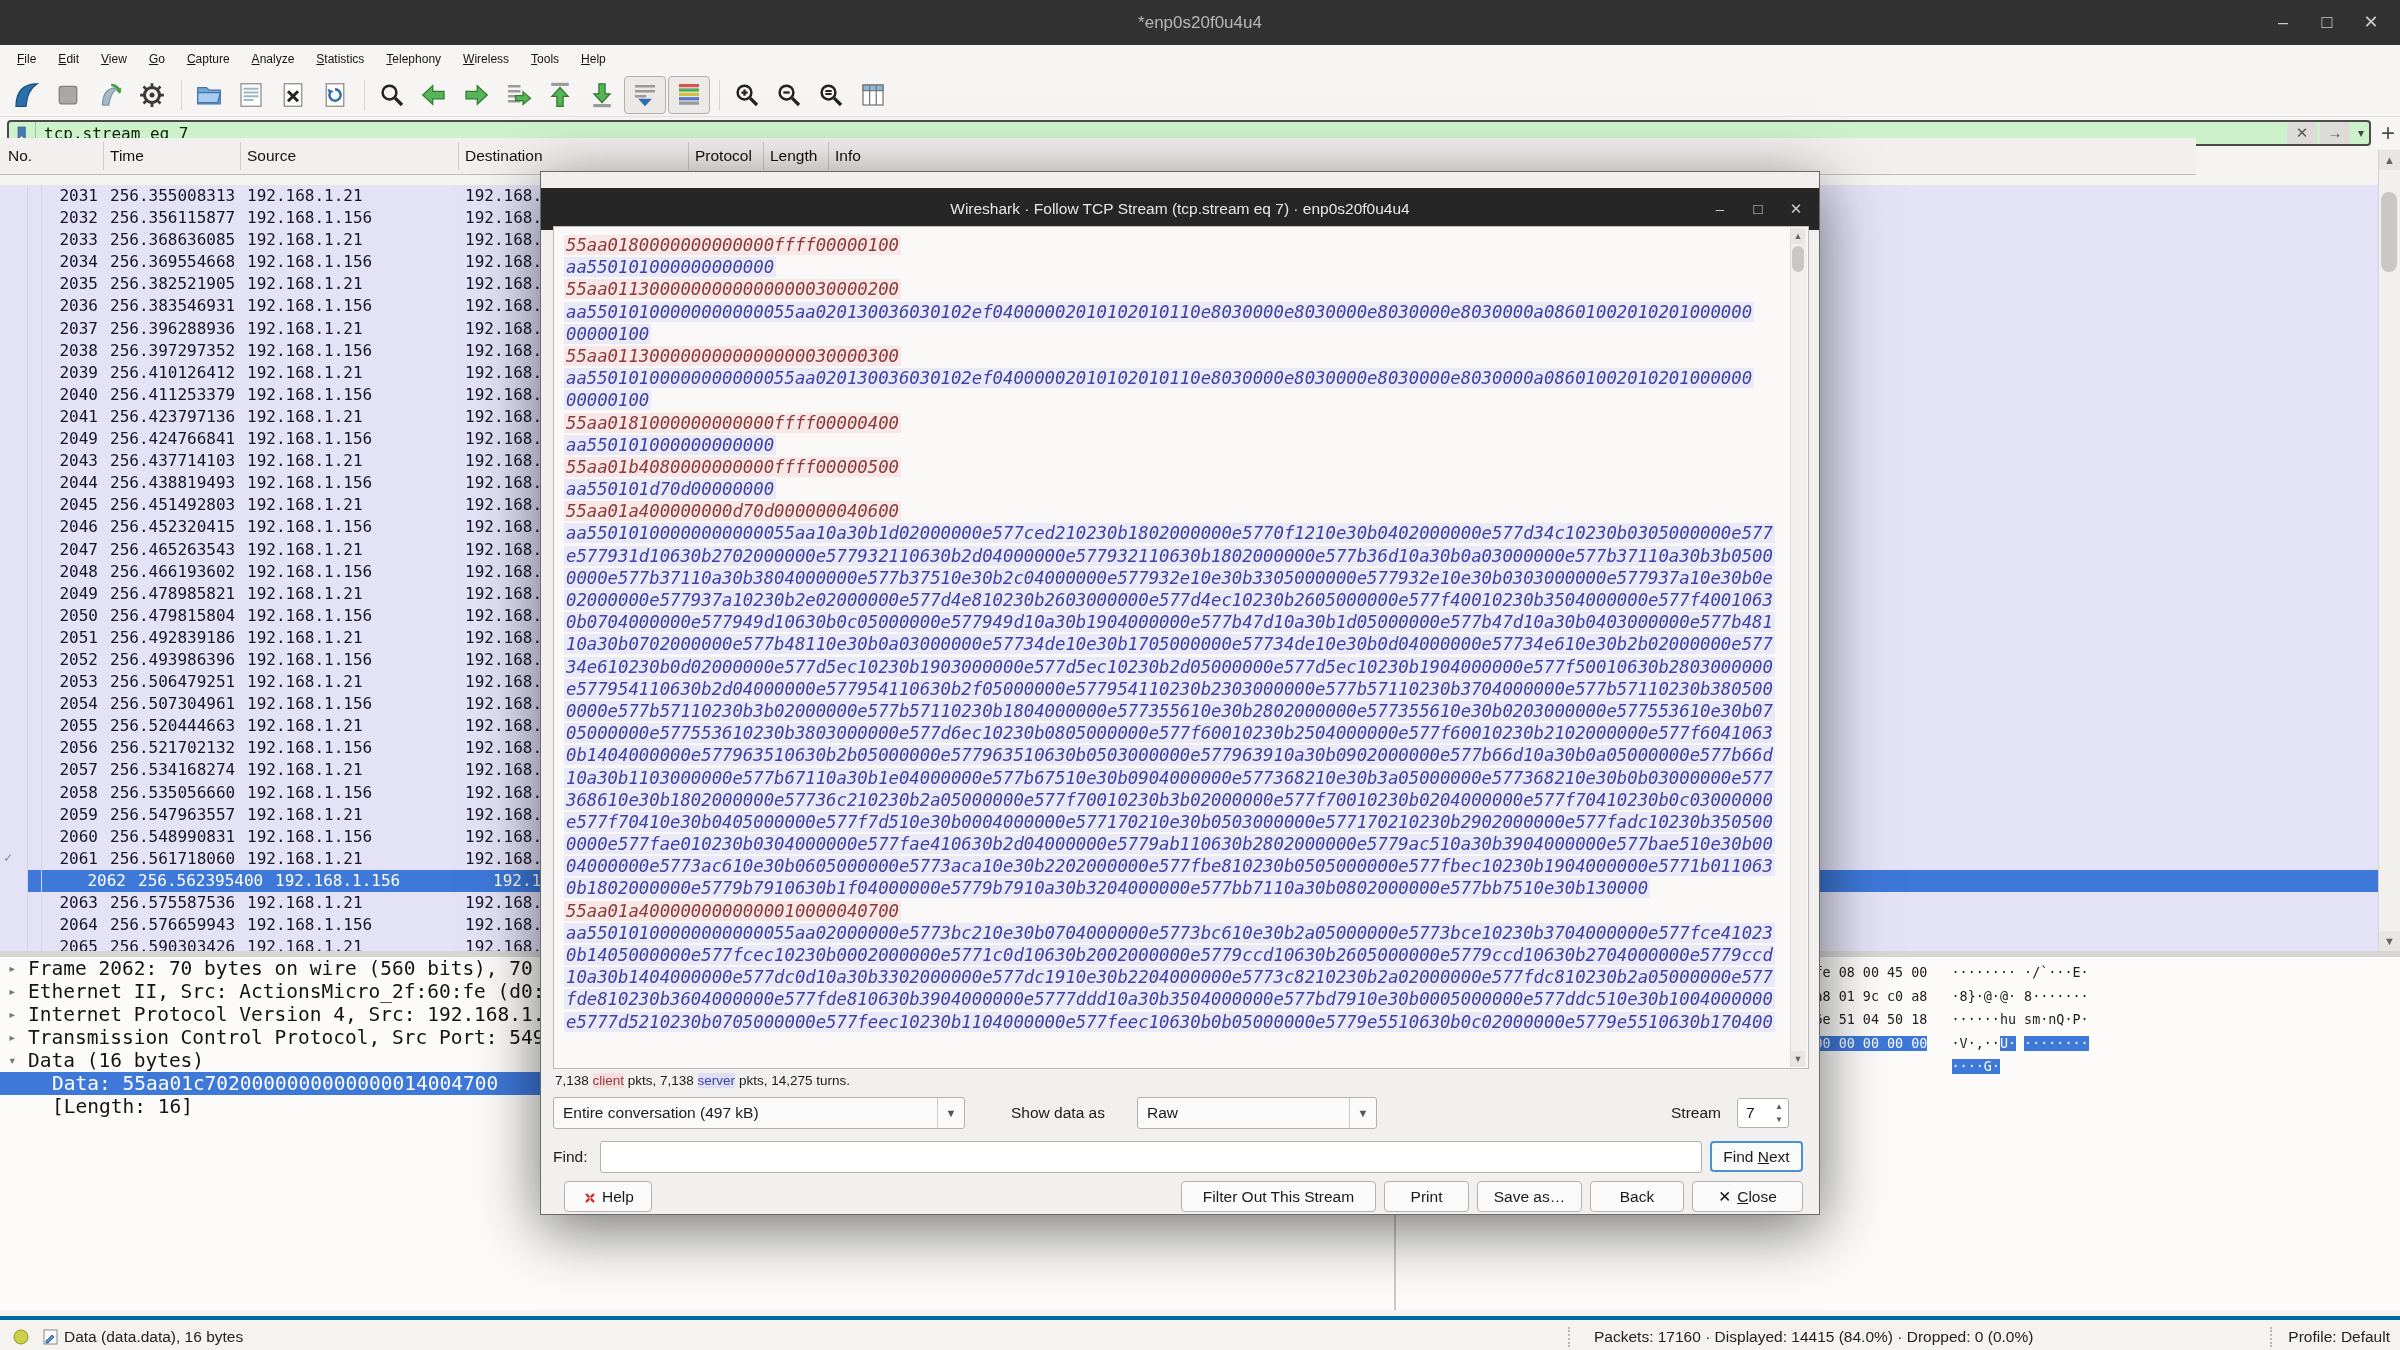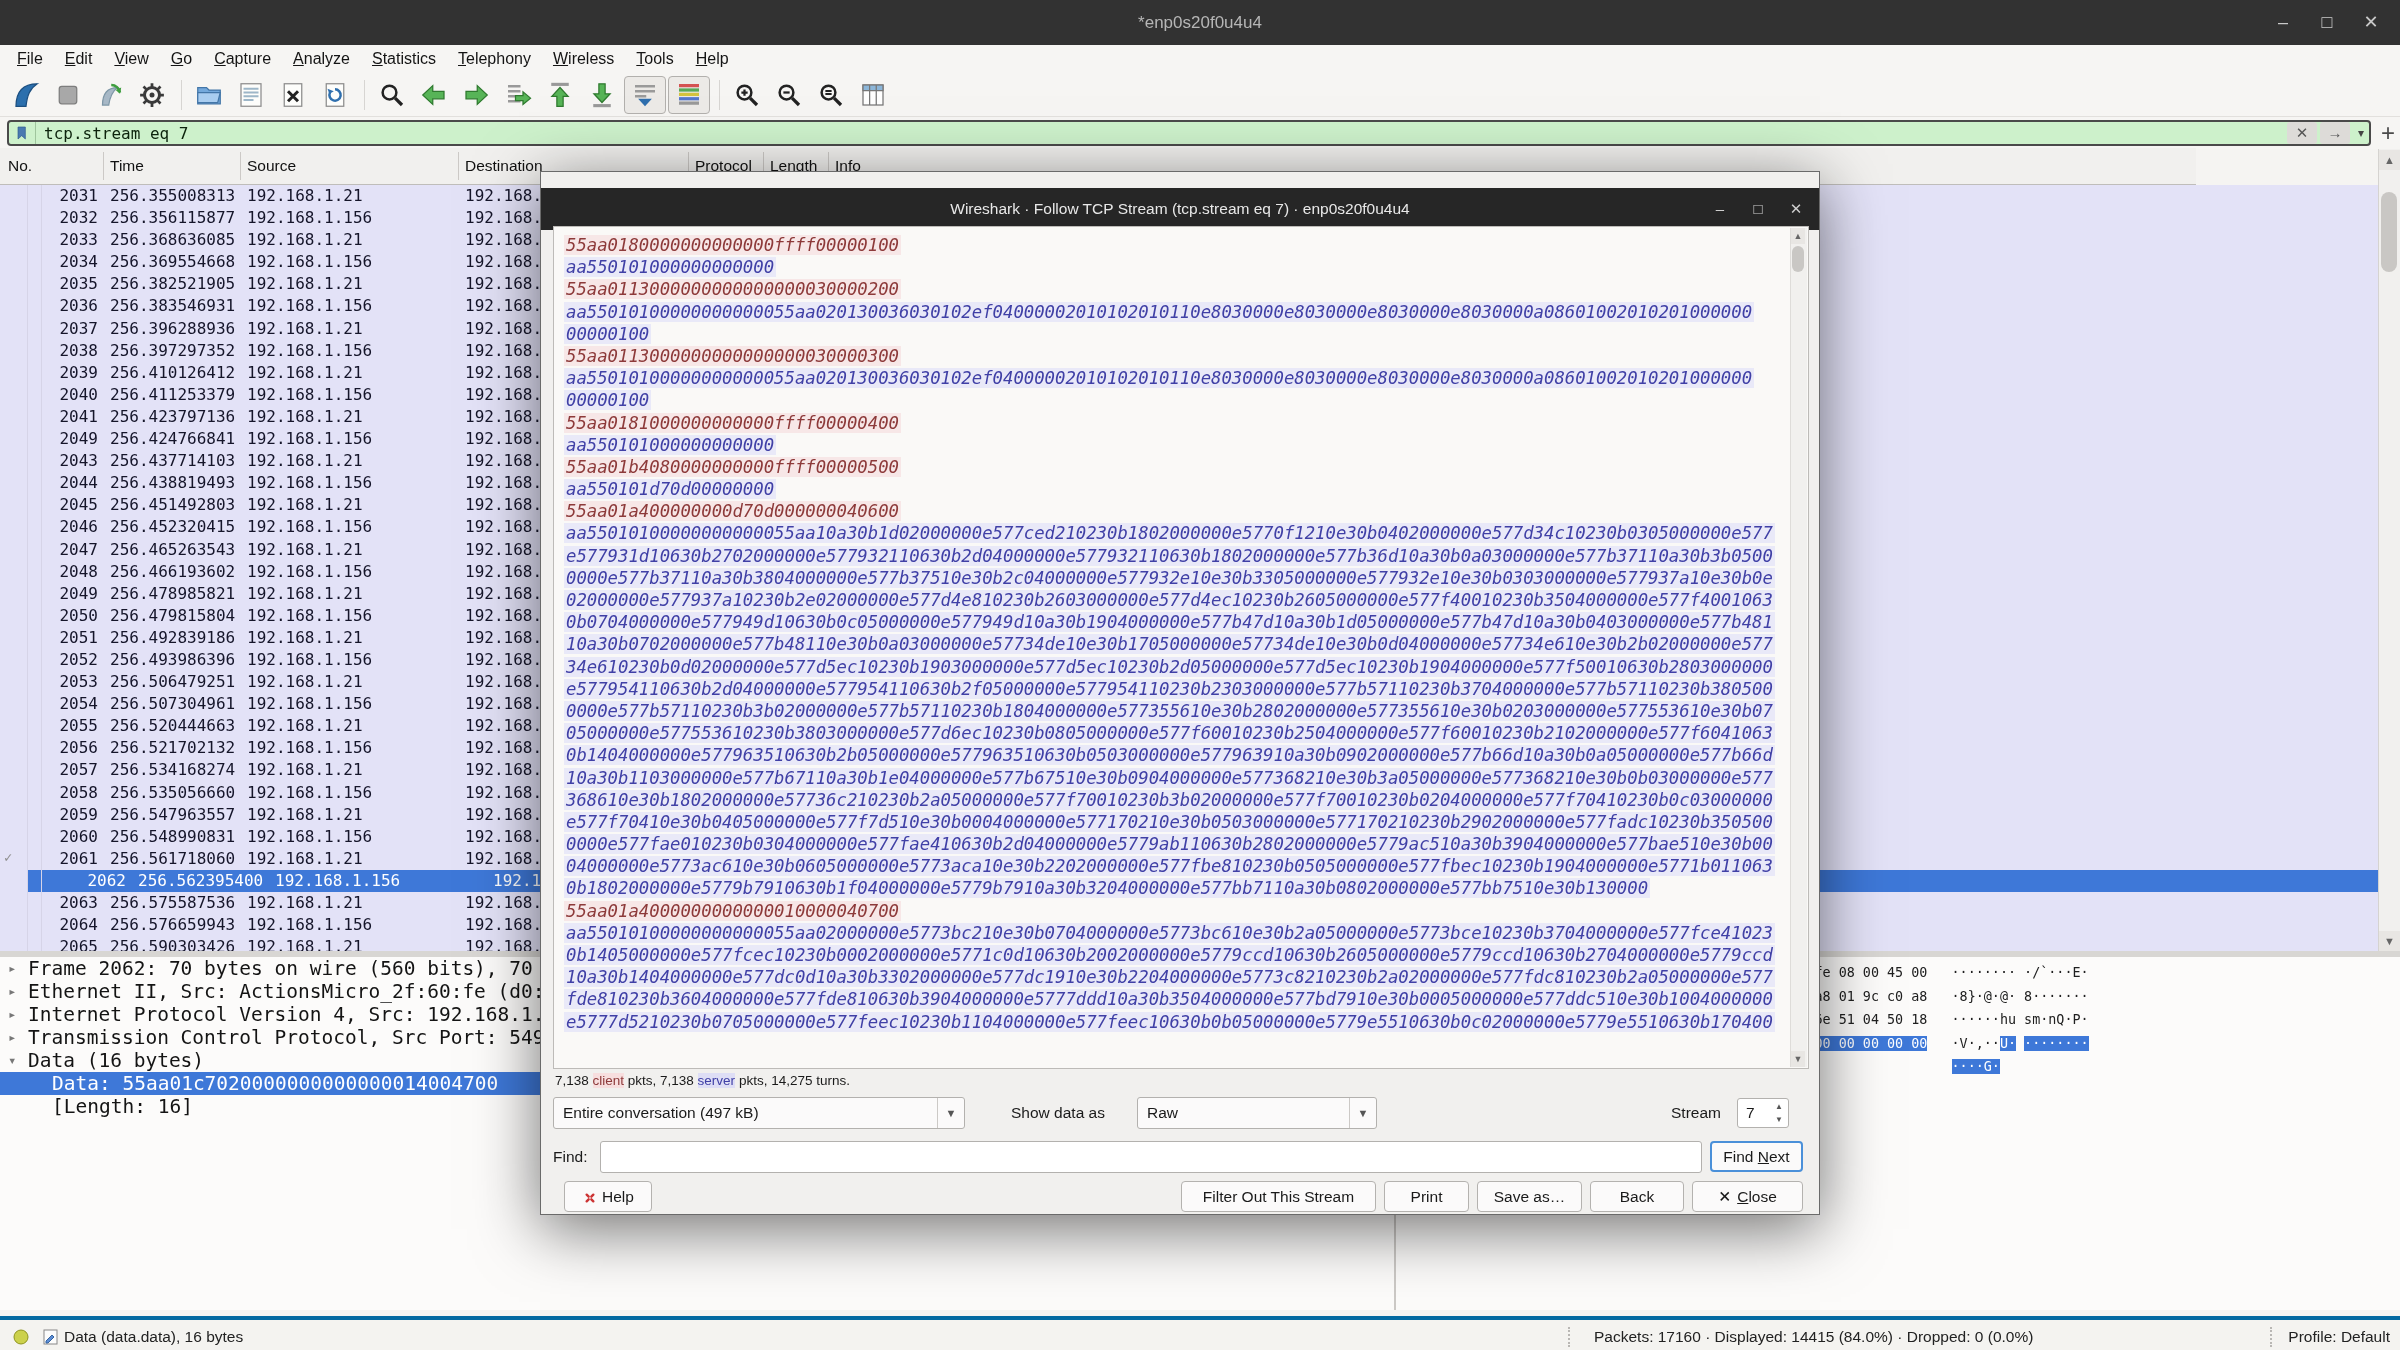--- a/index.html
+++ b/index.html
@@ -5,38 +5,38 @@
   html,body{margin:0;padding:0;}
   body{width:2400px;height:1350px;position:relative;overflow:hidden;background:#f5f4f2;
        font-family:"Liberation Sans",sans-serif;color:#1a1a1a;}
   .abs{position:absolute;}
   
   .titlebar{left:0;top:0;width:2400px;height:45px;background:#323232;}
   .titlebar .wtitle{width:100%;text-align:center;line-height:45px;color:#b6b6b6;font-size:17px;}
   .wbtn{top:0;height:45px;width:42px;text-align:center;line-height:45px;color:#c9c9c9;font-size:18px;cursor:default;}
   
   .menubar{left:0;top:45px;width:2400px;height:28px;background:#f6f5f3;display:flex;align-items:center;padding-left:6px;box-sizing:border-box;}
-  .menu-item{font-size:16px;padding:0 11px;color:#141414;}
+  .menu-item{font-size:12px;padding:0 11px;color:#141414;}
   .menu-item u{text-decoration:underline;}
   
   .toolbar{left:0;top:73px;width:2400px;height:44px;background:#f6f5f3;display:flex;align-items:center;padding-left:6px;box-sizing:border-box;border-bottom:1px solid #e2e0dd;}
   .tbtn{width:40px;height:36px;display:flex;align-items:center;justify-content:center;margin-right:2px;border-radius:4px;}
   .tbtn svg{width:30px;height:30px;}
   .tbtn.active{border:1px solid #b2b0ad;background:#eceae7;}
   .tsep{width:1px;height:30px;background:#d7d5d2;margin:0 7px;}
   
   .filterbar{left:0;top:117px;width:2400px;height:32px;background:#f6f5f3;}
   .filterfield{left:7px;top:3px;width:2364px;height:26px;background:#cdf1cb;border:2px solid #4a4a4a;border-radius:4px;display:flex;align-items:center;position:absolute;box-sizing:border-box;}
   .fbookmark{width:26px;height:22px;display:flex;align-items:center;justify-content:center;border-right:1px solid #9fc59d;}
   .filterinput{flex:1;background:transparent;border:none;outline:none;font-family:"DejaVu Sans Mono",monospace;font-size:16px;color:#0c230c;padding-left:8px;}
   .fctl{width:30px;height:22px;margin-right:3px;background:#dddbd8;border-radius:3px;text-align:center;line-height:22px;color:#555;font-size:15px;}
   .fcaret{width:16px;text-align:center;color:#444;font-size:12px;}
   .addbtn{left:2378px;top:3px;width:20px;height:26px;position:absolute;font-size:24px;color:#4a4a4a;text-align:center;line-height:26px;}
   
-  .pkt-header{left:0;top:148px;width:2196px;height:36px;background:#f1f0ee;border-bottom:1px solid #bfbdba;}
+  .pkt-header{left:0;top:138px;width:2196px;height:36px;background:#f1f0ee;border-bottom:1px solid #bfbdba;}
   .pkt-header span{position:absolute;top:0;line-height:36px;font-size:15.5px;color:#111;}
   .hsep{position:absolute;top:4px;height:28px;width:1px;background:#ccc9c6;}
   .pkt-rows{left:0;top:185px;width:2378px;height:766px;overflow:hidden;background:#e3e2f7;}
   .pkt-row{position:relative;height:22.1px;font-family:"DejaVu Sans Mono",monospace;font-size:16px;color:#15152a;white-space:nowrap;}
   .pkt-row span{position:absolute;top:1px;}
   .pkt-row .c-no{left:30px;width:68px;text-align:right;}
   .pkt-row .c-time{left:110px;}
   .pkt-row .c-src{left:247px;}
   .pkt-row .c-dst{left:465px;}
   .pkt-row .mark{left:4px;color:#8f8f8f;font-size:14px;}

